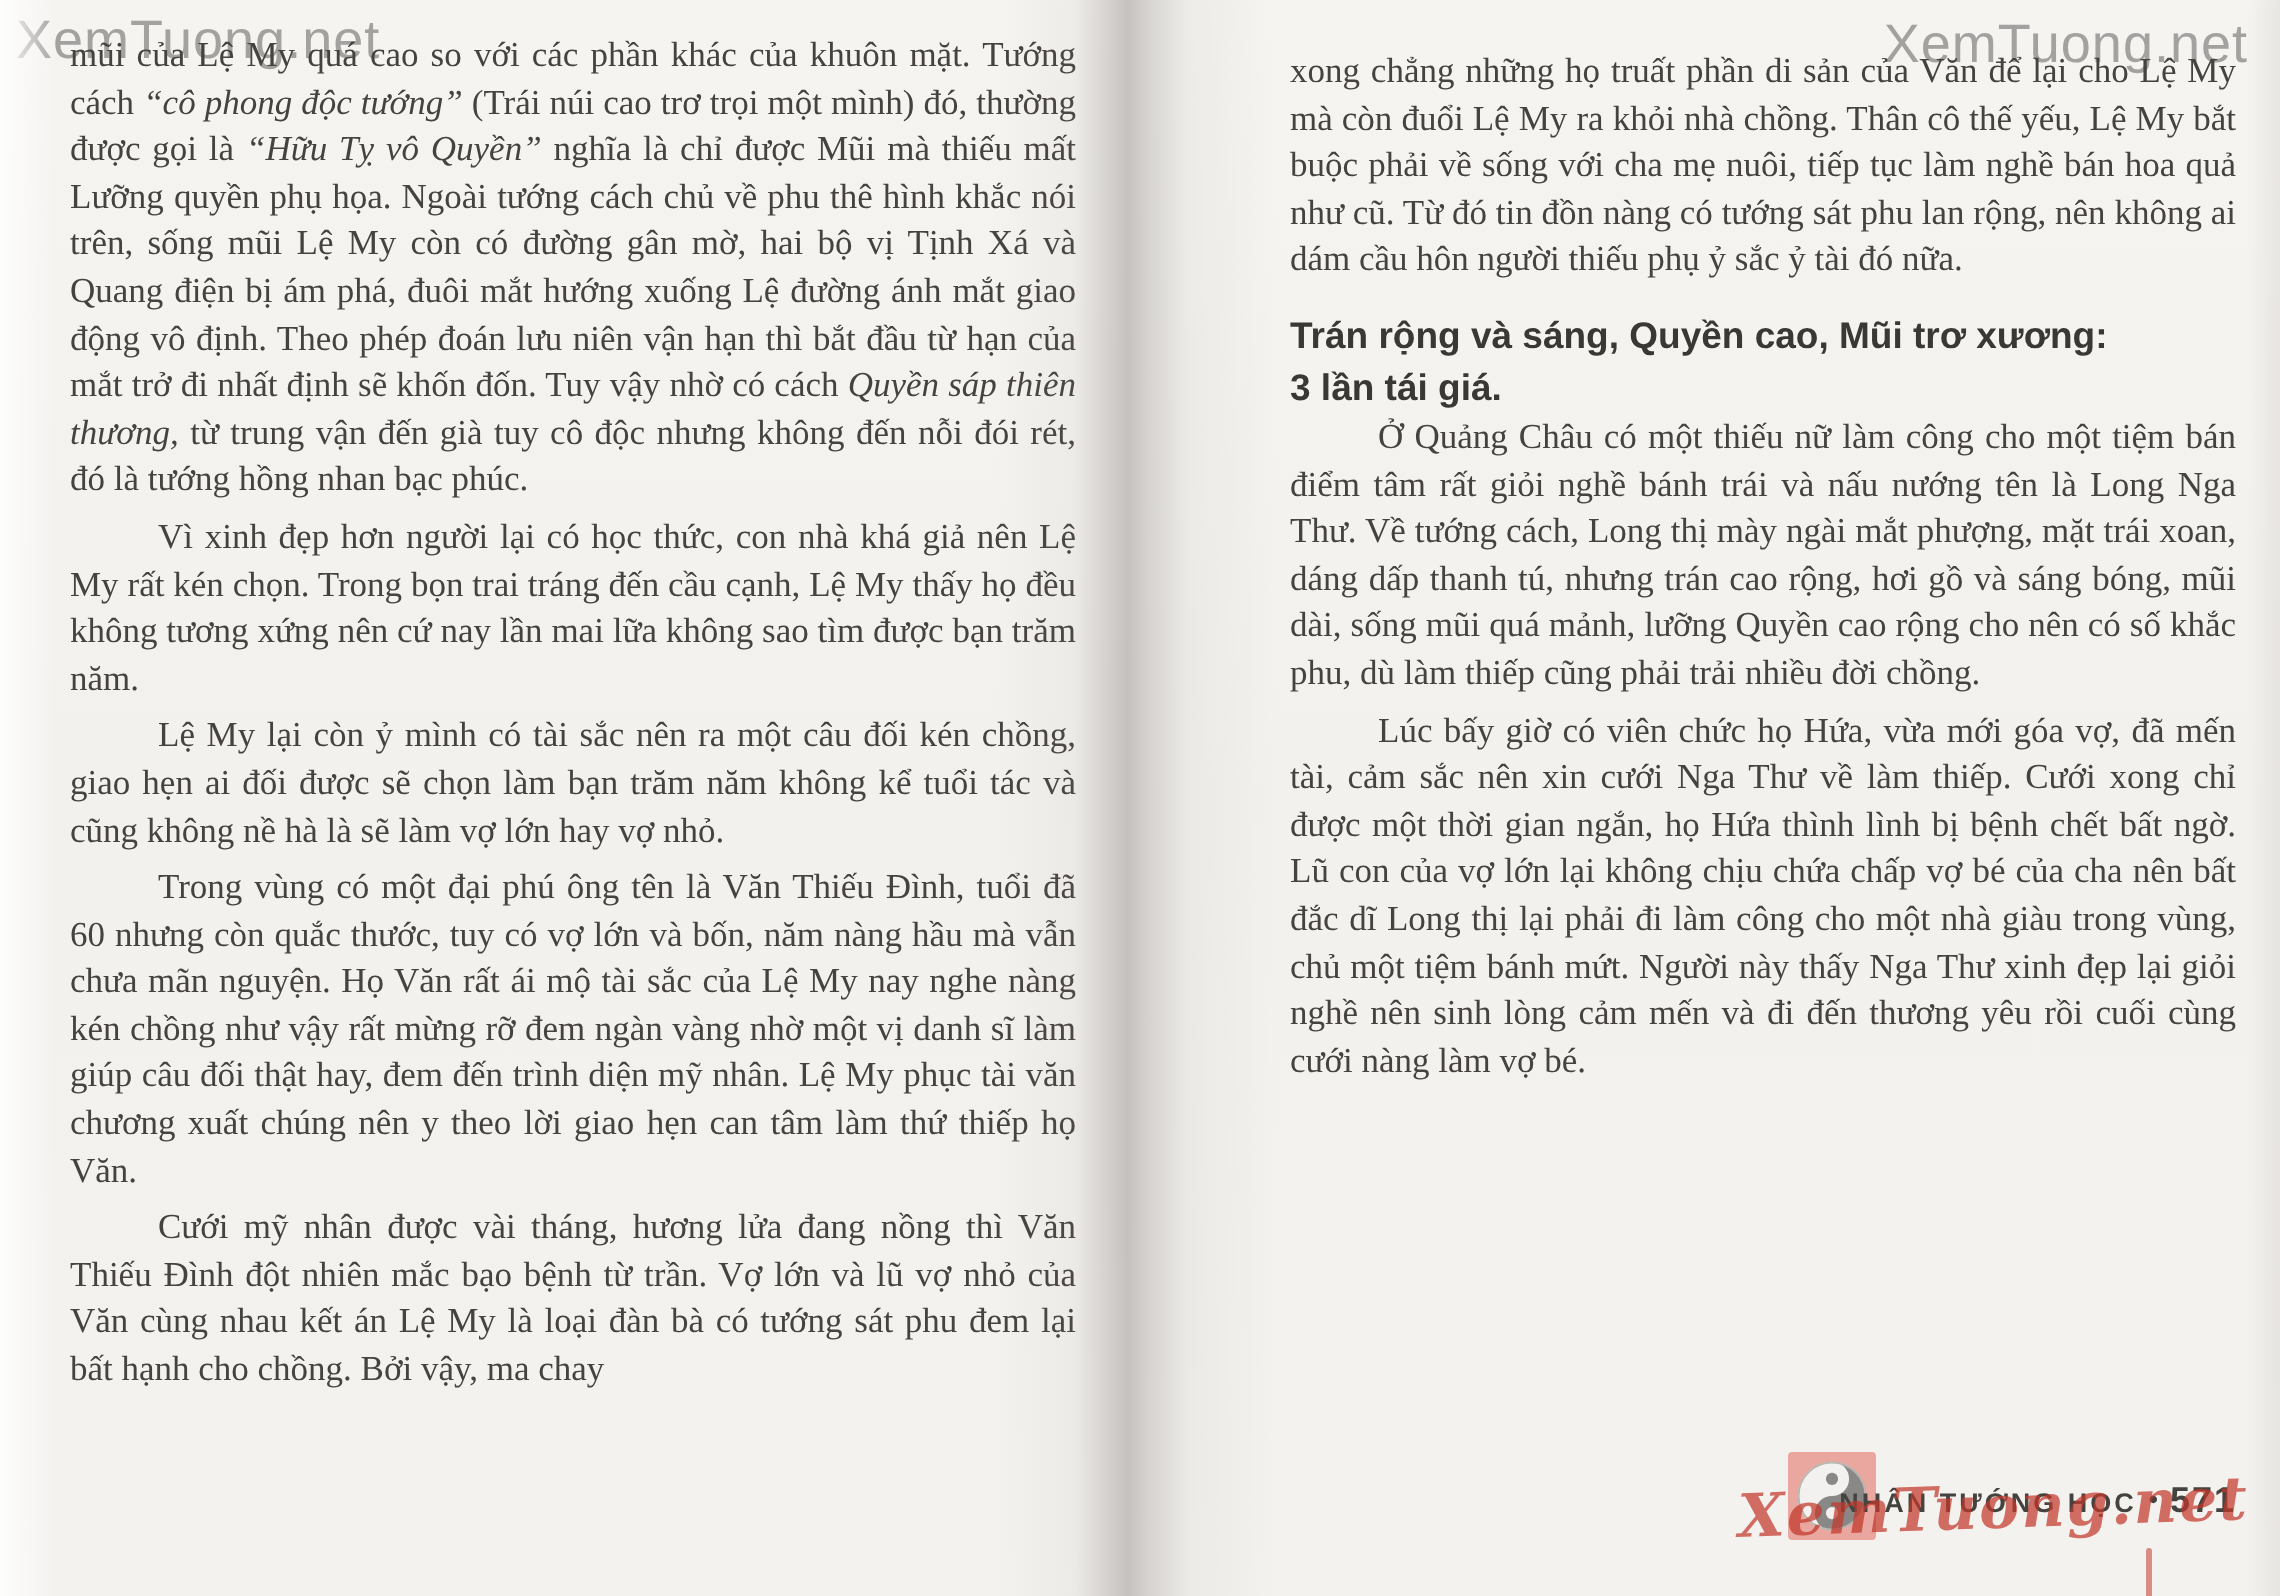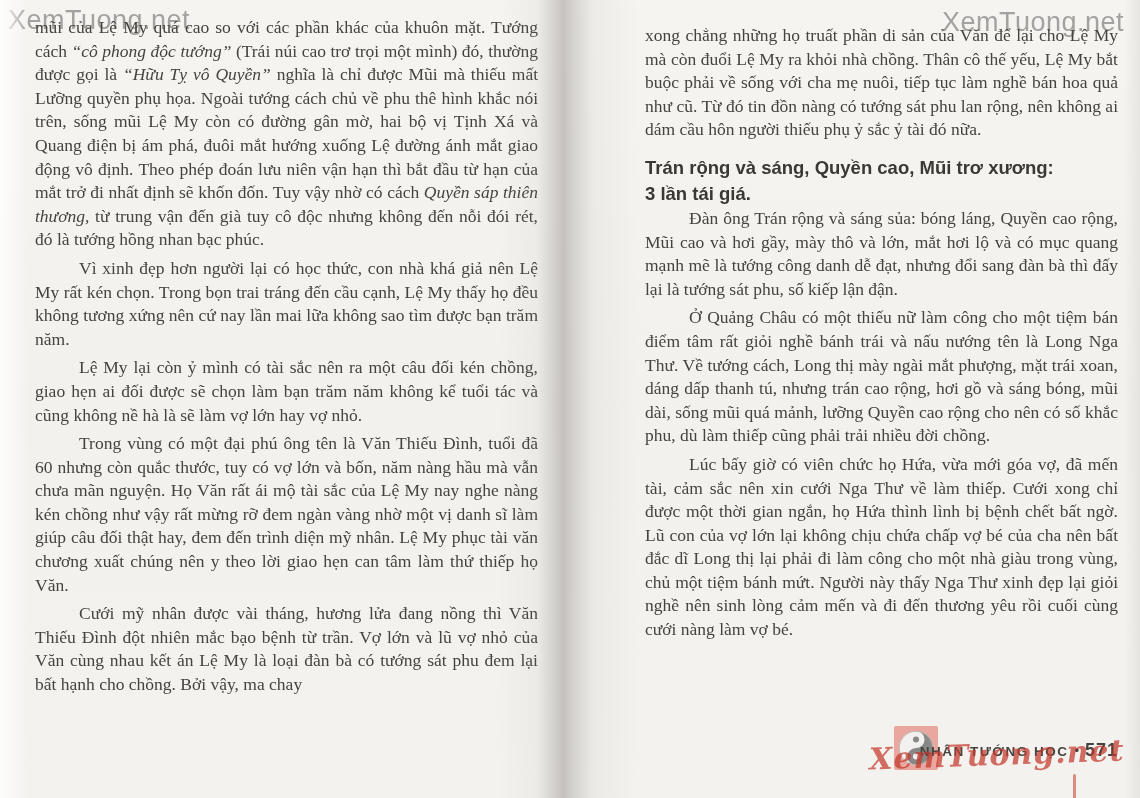--- a/index.html
+++ b/index.html
@@ -96,21 +96,20 @@
 
   <div class="gutter"></div>
   <div class="edge-left"></div>
   <div class="edge-right"></div>
 
   <div class="wm wm-right">XemTuong.net</div>
 
   <div class="page-body body-right">
       <p class="para"><span>xong chẳng những họ truất phần di sản của Văn để lại cho Lệ My mà còn đuổi Lệ My ra khỏi nhà chồng. Thân cô thế yếu, Lệ My bắt buộc phải về sống với cha mẹ nuôi, tiếp tục làm nghề bán hoa quả như cũ. Từ đó tin đồn nàng có tướng sát phu lan rộng, nên không ai dám cầu hôn người thiếu phụ ỷ sắc ỷ tài đó nữa.</span></p>
       <div class="heading">Trán rộng và sáng, Quyền cao, Mũi trơ xương:<br>3 lần tái giá.</div>
-      <p class="para indent"><span>Đàn ông Trán rộng và sáng sủa: bóng láng, Quyền cao rộng, Mũi cao và hơi gầy, mày thô và lớn, mắt hơi lộ và có mục quang mạnh mẽ là tướng công danh dễ đạt, nhưng đổi sang đàn bà thì đấy lại là tướng sát phu, số kiếp lận đận.</span></p>
       <p class="para indent"><span>Ở Quảng Châu có một thiếu nữ làm công cho một tiệm bán điểm tâm rất giỏi nghề bánh trái và nấu nướng tên là Long Nga Thư. Về tướng cách, Long thị mày ngài mắt phượng, mặt trái xoan, dáng dấp thanh tú, nhưng trán cao rộng, hơi gồ và sáng bóng, mũi dài, sống mũi quá mảnh, lưỡng Quyền cao rộng cho nên có số khắc phu, dù làm thiếp cũng phải trải nhiều đời chồng.</span></p>
       <p class="para indent"><span>Lúc bấy giờ có viên chức họ Hứa, vừa mới góa vợ, đã mến tài, cảm sắc nên xin cưới Nga Thư về làm thiếp. Cưới xong chỉ được một thời gian ngắn, họ Hứa thình lình bị bệnh chết bất ngờ. Lũ con của vợ lớn lại không chịu chứa chấp vợ bé của cha nên bất đắc dĩ Long thị lại phải đi làm công cho một nhà giàu trong vùng, chủ một tiệm bánh mứt. Người này thấy Nga Thư xinh đẹp lại giỏi nghề nên sinh lòng cảm mến và đi đến thương yêu rồi cuối cùng cưới nàng làm vợ bé.</span></p>
     </div>
 
   <div class="footer footer-right">
     <span class="logo-box">
       <svg width="38" height="38" viewBox="0 0 40 40">
         <circle cx="20" cy="20" r="18" fill="#f2f1ef"></circle>
         <path d="M20 2a18 18 0 0 1 0 36 9 9 0 0 1 0-18 9 9 0 0 0 0-18z" fill="#8a8886"></path>
         <circle cx="20" cy="11" r="3.2" fill="#8a8886"></circle>

